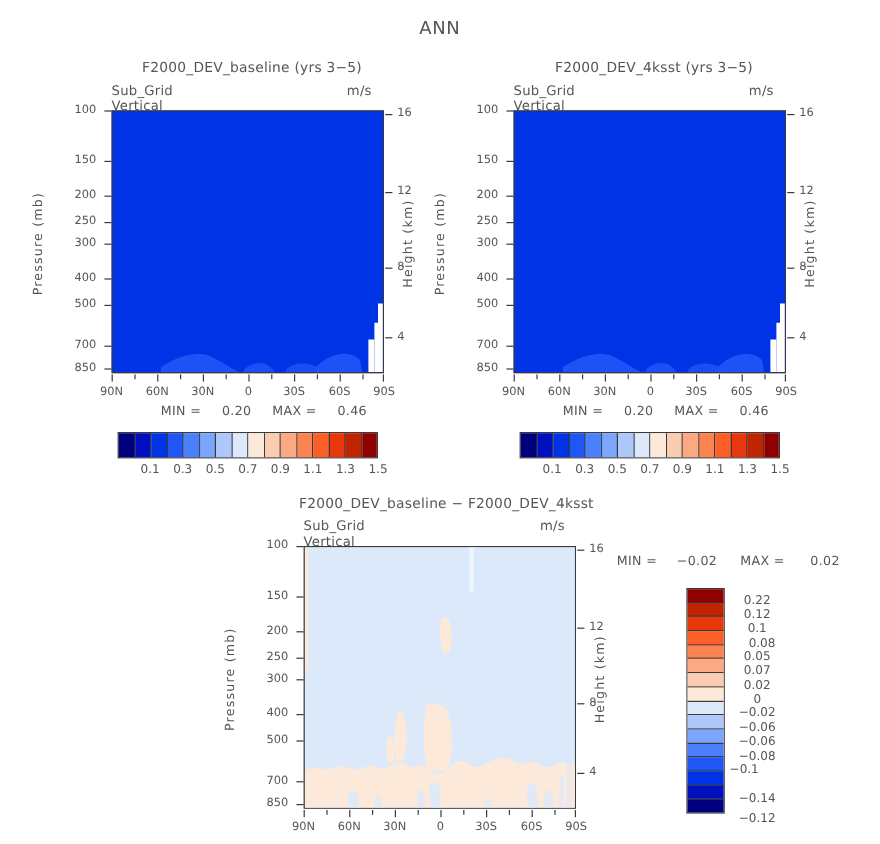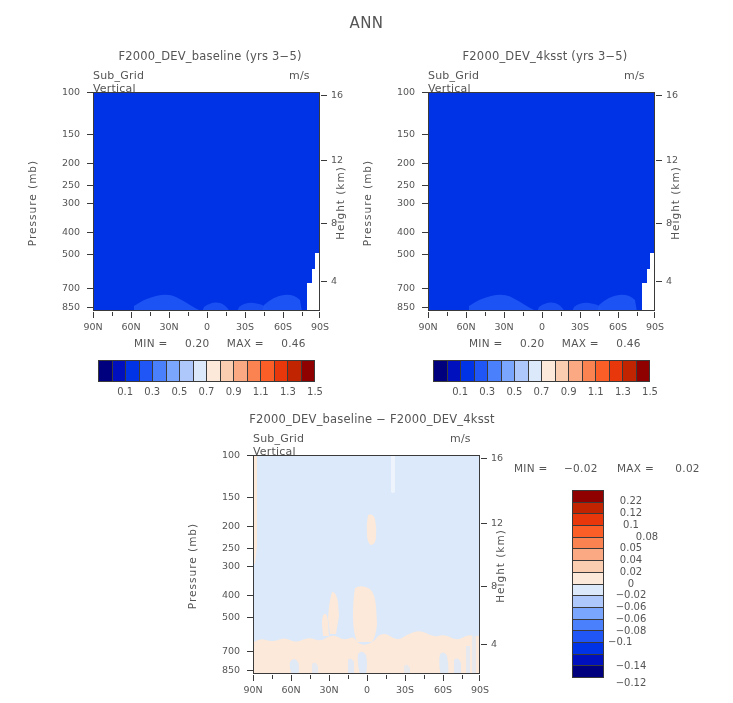--- a/index.html
+++ b/index.html
@@ -424,23 +424,23 @@
       <i style="background: rgb(74, 128, 251);"></i>
       <i style="background: rgb(31, 86, 245);"></i>
       <i style="background: rgb(0, 51, 230);"></i>
       <i style="background: rgb(0, 16, 191);"></i>
       <i style="background: rgb(0, 0, 127);"></i>
     </div>
   <div class="abs" id="cb3lab" style="left:608px;top:490px;width:60px;height:188px;">
       <div class="cblabel" style="position: absolute; left: 0px; top: 5.25px; width: 46px; text-align: center;">0.22</div>
       <div class="cblabel" style="position: absolute; left: 0px; top: 17px; width: 46px; text-align: center;">0.12</div>
       <div class="cblabel" style="position: absolute; left: 0px; top: 28.75px; width: 46px; text-align: center;">0.1</div>
-      <div class="cblabel" style="position: absolute; left: 16px; top: 40.5px; width: 46px; text-align: center;">0.08</div>
+      <div class="cblabel" style="position: absolute; left: 4px; top: 40.5px; width: 46px; text-align: center;">0.08</div>
       <div class="cblabel" style="position: absolute; left: 0px; top: 52.25px; width: 46px; text-align: center;">0.05</div>
-      <div class="cblabel" style="position: absolute; left: 0px; top: 64px; width: 46px; text-align: center;">0.04</div>
+      <div class="cblabel" style="position: absolute; left: 0px; top: 64px; width: 46px; text-align: center;">0.07</div>
       <div class="cblabel" style="position: absolute; left: 0px; top: 75.75px; width: 46px; text-align: center;">0.02</div>
       <div class="cblabel" style="position: absolute; left: 0px; top: 87.5px; width: 46px; text-align: center;">0</div>
       <div class="cblabel" style="position: absolute; left: 0px; top: 99.25px; width: 46px; text-align: center;">−0.02</div>
       <div class="cblabel" style="position: absolute; left: 0px; top: 111px; width: 46px; text-align: center;">−0.06</div>
       <div class="cblabel" style="position: absolute; left: 0px; top: 122.75px; width: 46px; text-align: center;">−0.06</div>
       <div class="cblabel" style="position: absolute; left: 0px; top: 134.5px; width: 46px; text-align: center;">−0.08</div>
       <div class="cblabel" style="position: absolute; left: 0px; top: 146.25px; width: 46px; text-align: left;">−0.1</div>
       <div class="cblabel" style="position: absolute; left: 0px; top: 158px; width: 46px; text-align: center; margin-top: 29px;">−0.12</div>
       <div class="cblabel" style="position: absolute; left: 0px; top: 169.75px; width: 46px; text-align: center;">−0.14</div>
     </div>

